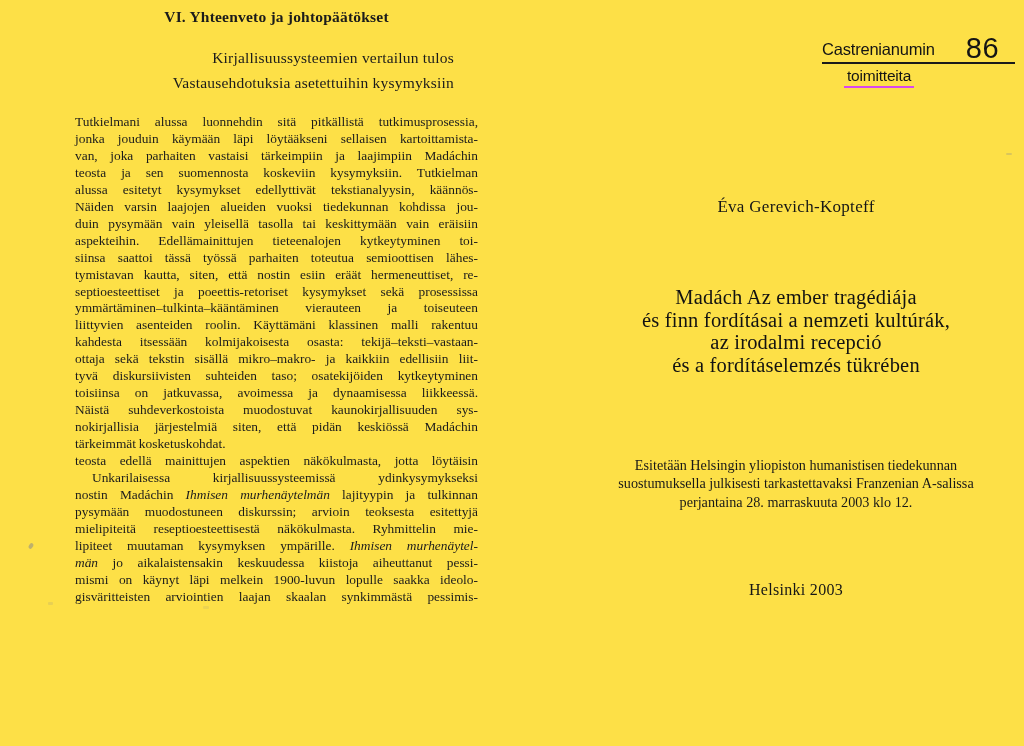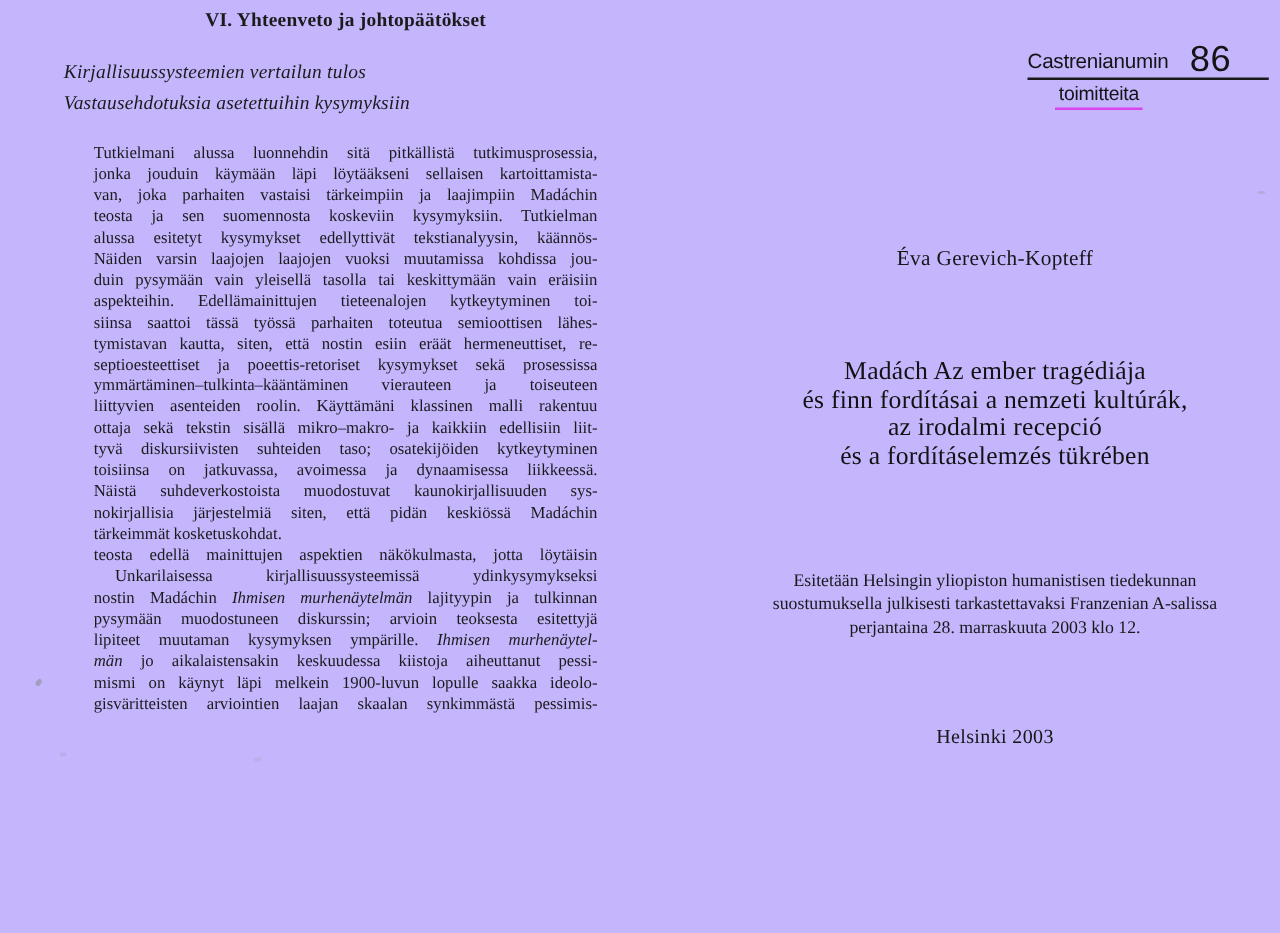--- a/index.html
+++ b/index.html
@@ -1,39 +1,38 @@
 <!DOCTYPE html>
 <html><head>
 <meta charset="utf-8">
 <style>
   html, body { margin: 0; padding: 0; background: #e8e8e8; }
   .canvas {
     position: relative;
     width: 1024px;
     height: 746px;
-    background: #c4b5fd;
+    background: #fde047;
     overflow: hidden;
     font-family: "Liberation Serif", "DejaVu Serif", serif;
     color: #1b1b1b;
   }
 
   
   .heading {
     position: absolute;
     left: 75px; top: 8px; width: 403px;
     text-align: center;
     font-weight: bold;
     font-size: 15.5px;
     letter-spacing: 0.2px;
   }
   .subtitle {
     position: absolute;
     left: 51px; top: 45px; width: 403px;
-    text-align: left;
-    font-style: italic;
+    text-align: right;
     font-size: 15.5px;
     line-height: 25px;
     letter-spacing: 0.2px;
   }
   .body-col {
     position: absolute;
     left: 75px; top: 114px; width: 403px;
     font-size: 13.4px;
     line-height: 16.95px;
     word-spacing: -0.5px;
@@ -50,21 +49,21 @@
   
   .series {
     position: absolute;
     left: 822px; top: 37px; width: 193px;
     font-family: "Liberation Sans", sans-serif;
     color: #141414;
   }
   .series-row {
     display: flex;
     align-items: flex-end;
-    gap: 17px;
+    gap: 31px;
     border-bottom: 2.5px solid #1a1a1a;
     padding-bottom: 2px;
   }
   .series-name { font-size: 16.5px; line-height: 1.1; padding-bottom: 1px; letter-spacing: -0.2px; }
   .series-number { font-size: 29px; line-height: 0.78; letter-spacing: 0.5px; }
   .series-sub-row { padding-top: 3px; padding-left: 22px; }
   .series-sub {
     display: inline-block;
     font-size: 15.5px;
     border-bottom: 2px solid #d946ef;
@@ -124,38 +123,40 @@
       <div class="line">Kirjallisuussysteemien vertailun tulos</div>
       <div class="line">Vastausehdotuksia asetettuihin kysymyksiin</div>
     </div>
 
   <div class="body-col">
       <div class="line"><span>Tutkielmani alussa luonnehdin sitä pitkällistä tutkimusprosessia,</span></div>
       <div class="line"><span>jonka jouduin käymään läpi löytääkseni sellaisen kartoittamista-</span></div>
       <div class="line"><span>van, joka parhaiten vastaisi tärkeimpiin ja laajimpiin Madáchin</span></div>
       <div class="line"><span>teosta ja sen suomennosta koskeviin kysymyksiin. Tutkielman</span></div>
       <div class="line"><span>alussa esitetyt kysymykset edellyttivät tekstianalyysin, käännös-</span></div>
-      <div class="line"><span>Näiden varsin laajojen laajojen vuoksi muutamissa kohdissa jou-</span></div>
+      <div class="line"><span>Näiden varsin laajojen alueiden vuoksi tiedekunnan kohdissa jou-</span></div>
       <div class="line"><span>duin pysymään vain yleisellä tasolla tai keskittymään vain eräisiin</span></div>
       <div class="line"><span>aspekteihin. Edellämainittujen tieteenalojen kytkeytyminen toi-</span></div>
       <div class="line"><span>siinsa saattoi tässä työssä parhaiten toteutua semioottisen lähes-</span></div>
       <div class="line"><span>tymistavan kautta, siten, että nostin esiin eräät hermeneuttiset, re-</span></div>
       <div class="line"><span>septioesteettiset ja poeettis-retoriset kysymykset sekä prosessissa</span></div>
       <div class="line"><span>ymmärtäminen–tulkinta–kääntäminen vierauteen ja toiseuteen</span></div>
       <div class="line"><span>liittyvien asenteiden roolin. Käyttämäni klassinen malli rakentuu</span></div>
+      <div class="line"><span>kahdesta itsessään kolmijakoisesta osasta: tekijä–teksti–vastaan-</span></div>
       <div class="line"><span>ottaja sekä tekstin sisällä mikro–makro- ja kaikkiin edellisiin liit-</span></div>
       <div class="line"><span>tyvä diskursiivisten suhteiden taso; osatekijöiden kytkeytyminen</span></div>
       <div class="line"><span>toisiinsa on jatkuvassa, avoimessa ja dynaamisessa liikkeessä.</span></div>
       <div class="line"><span>Näistä suhdeverkostoista muodostuvat kaunokirjallisuuden sys-</span></div>
       <div class="line"><span>nokirjallisia järjestelmiä siten, että pidän keskiössä Madáchin</span></div>
       <div class="line no-j"><span>tärkeimmät kosketuskohdat.</span></div>
       <div class="line"><span>teosta edellä mainittujen aspektien näkökulmasta, jotta löytäisin</span></div>
       <div class="line ind"><span>Unkarilaisessa kirjallisuussysteemissä ydinkysymykseksi</span></div>
       <div class="line"><span>nostin Madáchin </span><span class="it">Ihmisen murhenäytelmän</span><span> lajityypin ja tulkinnan</span></div>
       <div class="line"><span>pysymään muodostuneen diskurssin; arvioin teoksesta esitettyjä</span></div>
+      <div class="line"><span>mielipiteitä reseptioesteettisestä näkökulmasta. Ryhmittelin mie-</span></div>
       <div class="line"><span>lipiteet muutaman kysymyksen ympärille. </span><span class="it">Ihmisen murhenäytel-</span></div>
       <div class="line"><span class="it">män</span><span> jo aikalaistensakin keskuudessa kiistoja aiheuttanut pessi-</span></div>
       <div class="line"><span>mismi on käynyt läpi melkein 1900-luvun lopulle saakka ideolo-</span></div>
       <div class="line"><span>gisväritteisten arviointien laajan skaalan synkimmästä pessimis-</span></div>
     </div>
 
   <div class="series">
     <div class="series-row">
       <span class="series-name">Castrenianumin</span>
       <span class="series-number">86</span>

